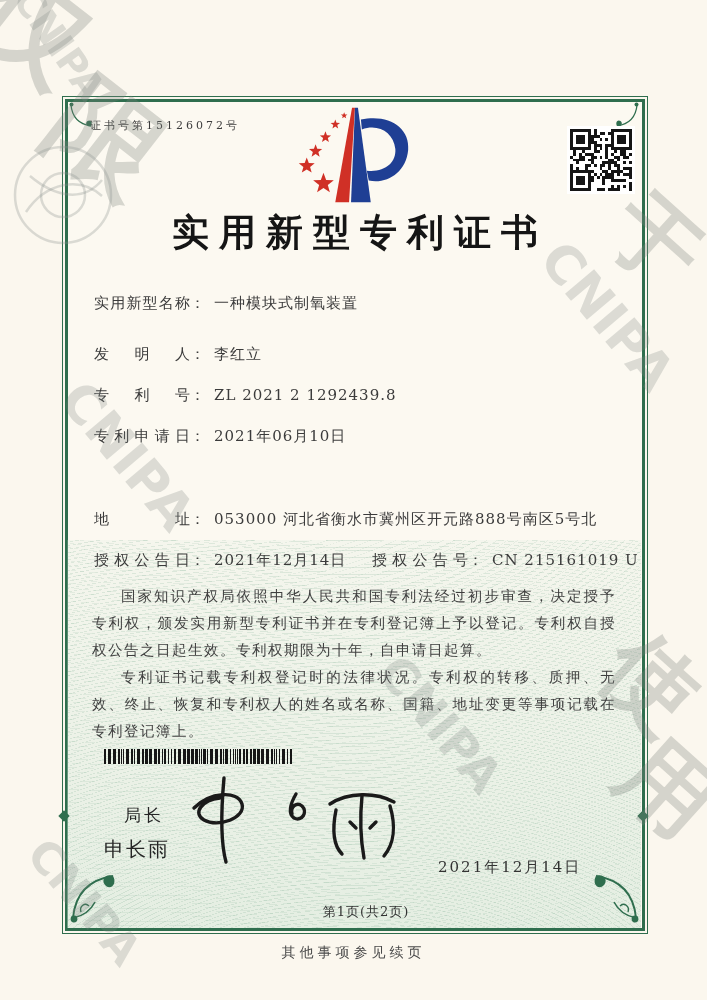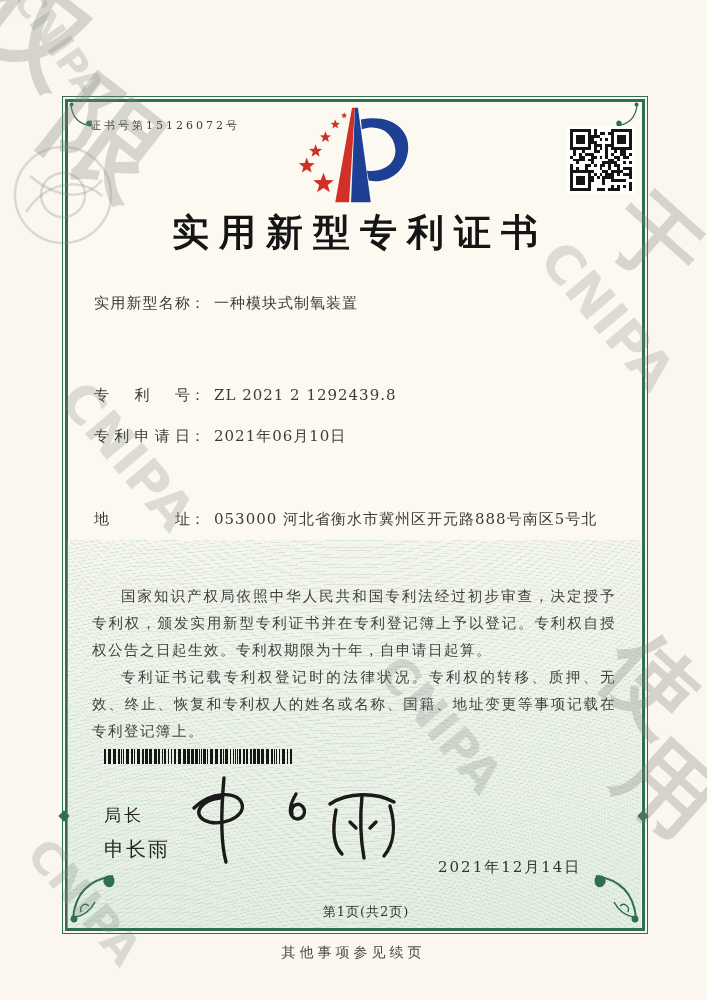--- a/index.html
+++ b/index.html
@@ -551,28 +551,37 @@
       <div></div>
       <div></div>
       <div class="d"></div>
     </div>
 
   <div class="content title" style="position:absolute;">实用新型专利证书</div>
 
   <div class="frow" style="top:294px;">
     <span class="flabel">实用新型名称</span><span>：</span><span class="fvalue">一种模块式制氧装置</span>
   </div>
+  <div class="frow" style="top:345px;">
+    <span class="flabel">发明人</span><span>：</span><span class="fvalue">李红立</span>
+  </div>
   <div class="frow" style="top:386px;">
     <span class="flabel">专利号</span><span>：</span><span class="fvalue">ZL 2021 2 1292439.8</span>
   </div>
   <div class="frow" style="top:427px;">
     <span class="flabel">专利申请日</span><span>：</span><span class="fvalue">2021年06月10日</span>
   </div>
   <div class="frow" style="top:510px;">
     <span class="flabel">地址</span><span>：</span><span class="fvalue">053000 河北省衡水市冀州区开元路888号南区5号北</span>
+  </div>
+  <div class="frow" style="top:551px;">
+    <span class="flabel">授权公告日</span><span>：</span><span class="fvalue">2021年12月14日</span>
+    <span class="fpair2">
+      <span class="flabel">授权公告号</span><span>：</span><span class="fvalue">CN 215161019 U</span>
+    </span>
   </div>
 
   <div class="content body-text" style="position:absolute;">
     <p>国家知识产权局依照中华人民共和国专利法经过初步审查，决定授予专利权，颁发实用新型专利证书并在专利登记簿上予以登记。专利权自授权公告之日起生效。专利权期限为十年，自申请日起算。</p>
     <p>专利证书记载专利权登记时的法律状况。专利权的转移、质押、无效、终止、恢复和专利权人的姓名或名称、国籍、地址变更等事项记载在专利登记簿上。</p>
   </div>
 
   <div class="content barcode" style="position:absolute;" id="barcode">
       <div style="width: 2px; margin-right: 2px;"></div>
       <div style="width: 3px; margin-right: 2px;"></div>
@@ -621,21 +630,21 @@
       <div style="width: 3px; margin-right: 2px;"></div>
       <div style="width: 3px; margin-right: 2px;"></div>
       <div style="width: 2px; margin-right: 1px;"></div>
       <div style="width: 1px; margin-right: 1px;"></div>
       <div style="width: 1px; margin-right: 2px;"></div>
       <div style="width: 1px; margin-right: 2px;"></div>
       <div style="width: 3px; margin-right: 2px;"></div>
       <div style="width: 1px; margin-right: 2px;"></div>
       <div style="width: 2px; margin-right: 2px;"></div>
     </div>
-  <div class="content signer-title" style="position:absolute;">局长</div>
+  <div class="content signer-title" style="position:absolute;margin-left:20px;">局长</div>
   <div class="content signer-name" style="position:absolute;">申长雨</div>
   <svg class="content signature" style="position:absolute;" viewBox="0 0 250 100" fill="none" stroke="#1a1a1a" stroke-width="3.4" stroke-linecap="round">
     <path d="M14,38 C30,22 58,20 62,34 C66,48 38,58 24,50 C12,43 22,30 40,28"></path>
     <path d="M44,8 C42,30 40,70 46,92"></path>
     <path d="M116,24 C110,34 108,44 114,48 C122,52 128,42 122,36 C117,32 110,36 112,44"></path>
     <path d="M150,34 C168,22 196,22 214,32"></path>
     <path d="M182,26 C180,46 180,66 184,88"></path>
     <path d="M156,40 C152,60 154,76 162,84"></path>
     <path d="M210,36 C216,56 214,74 204,86"></path>
     <path d="M170,52 L176,58"></path>

